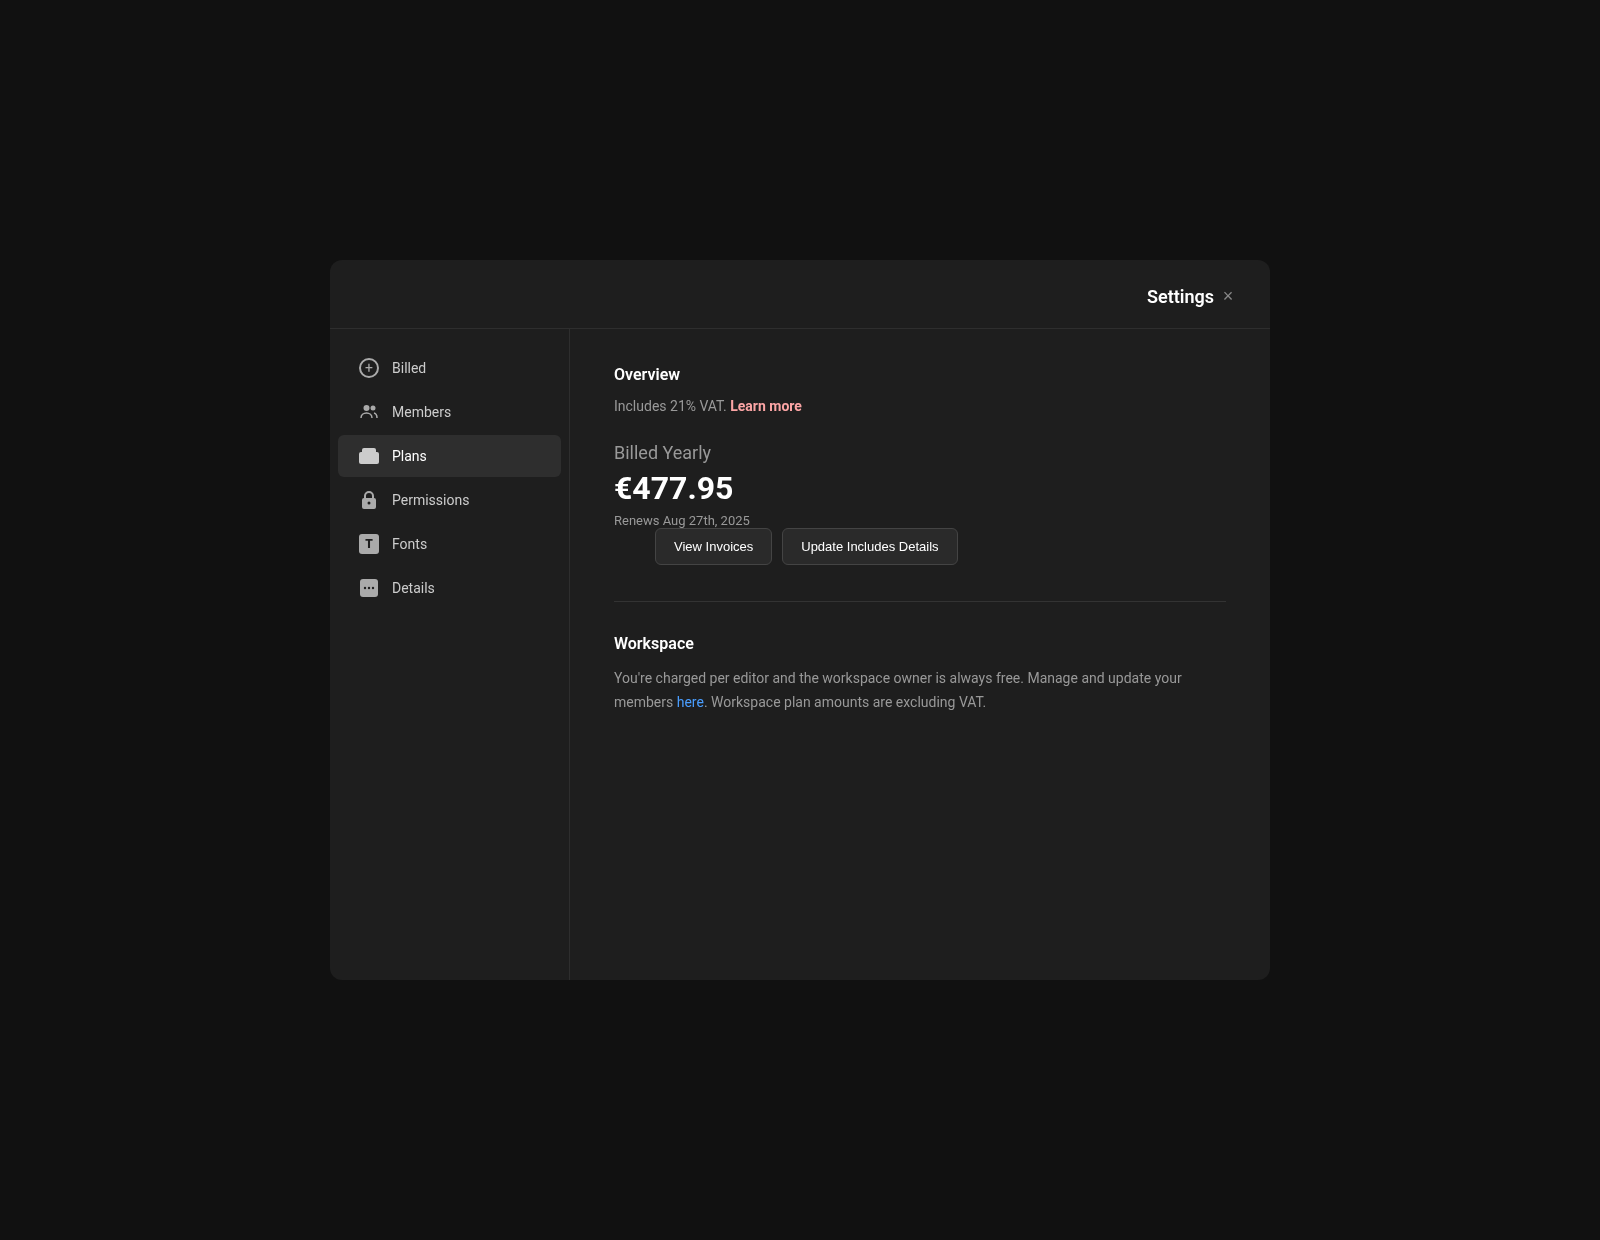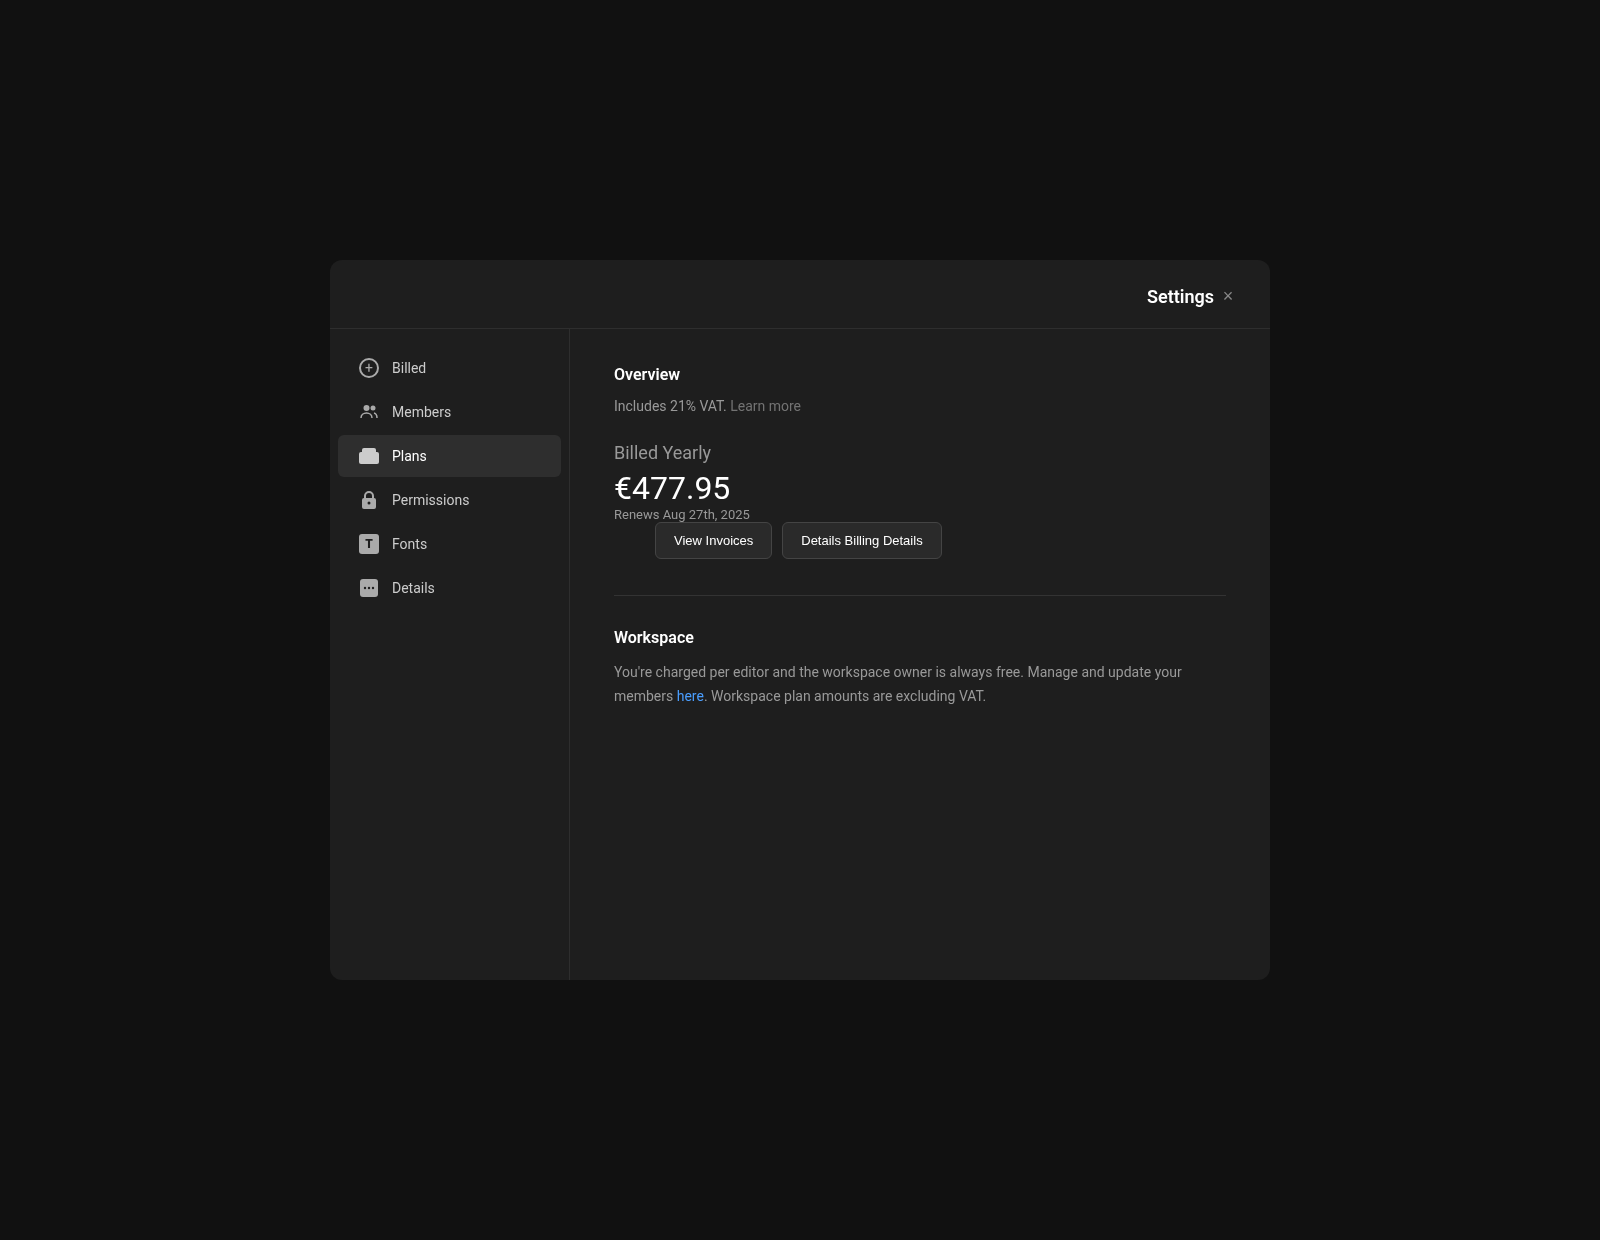--- a/index.html
+++ b/index.html
@@ -138,35 +138,37 @@
       margin-bottom: 14px;
     }
 
     .vat-text {
       color: #999999;
       font-size: 14px;
       margin-bottom: 28px;
     }
 
     .learn-more-link {
-      color: #737373;
+      color: #fca5a5;
       text-decoration: none;
       cursor: pointer;
+      font-weight: bold;
     }
 
     .billing-label {
       color: #999999;
       font-size: 18px;
       margin-bottom: 6px;
     }
 
     .billing-amount {
       color: #ffffff;
       font-size: 32px;
-      font-weight: 400;
+      font-weight: 700;
+      margin-bottom: 6px;
     }
 
     .renews-text {
       color: #999999;
       font-size: 13px;
     }
 
     .button-group {
       display: flex;
       gap: 10px;
@@ -293,21 +295,21 @@
             <span>Includes 21% VAT.</span>
             <a class="learn-more-link">Learn more</a>
           </p>
 
           <p class="billing-label">Billed Yearly</p>
           <p class="billing-amount">€477.95</p>
           <p class="renews-text">Renews Aug 27th, 2025</p>
 
           <div class="button-group">
             <button class="btn">View Invoices</button>
-            <button class="btn">Details Billing Details</button>
+            <button class="btn">Update Includes Details</button>
           </div>
         </div>
 
         <hr class="divider">
 
         <div class="workspace-section">
           <h2 class="section-title">Workspace</h2>
           <p class="workspace-description">
             <span>You're charged per editor and the workspace owner is always free. Manage and update your members </span><a class="workspace-link">here</a><span>. Workspace plan amounts are excluding VAT.</span>
           </p>

